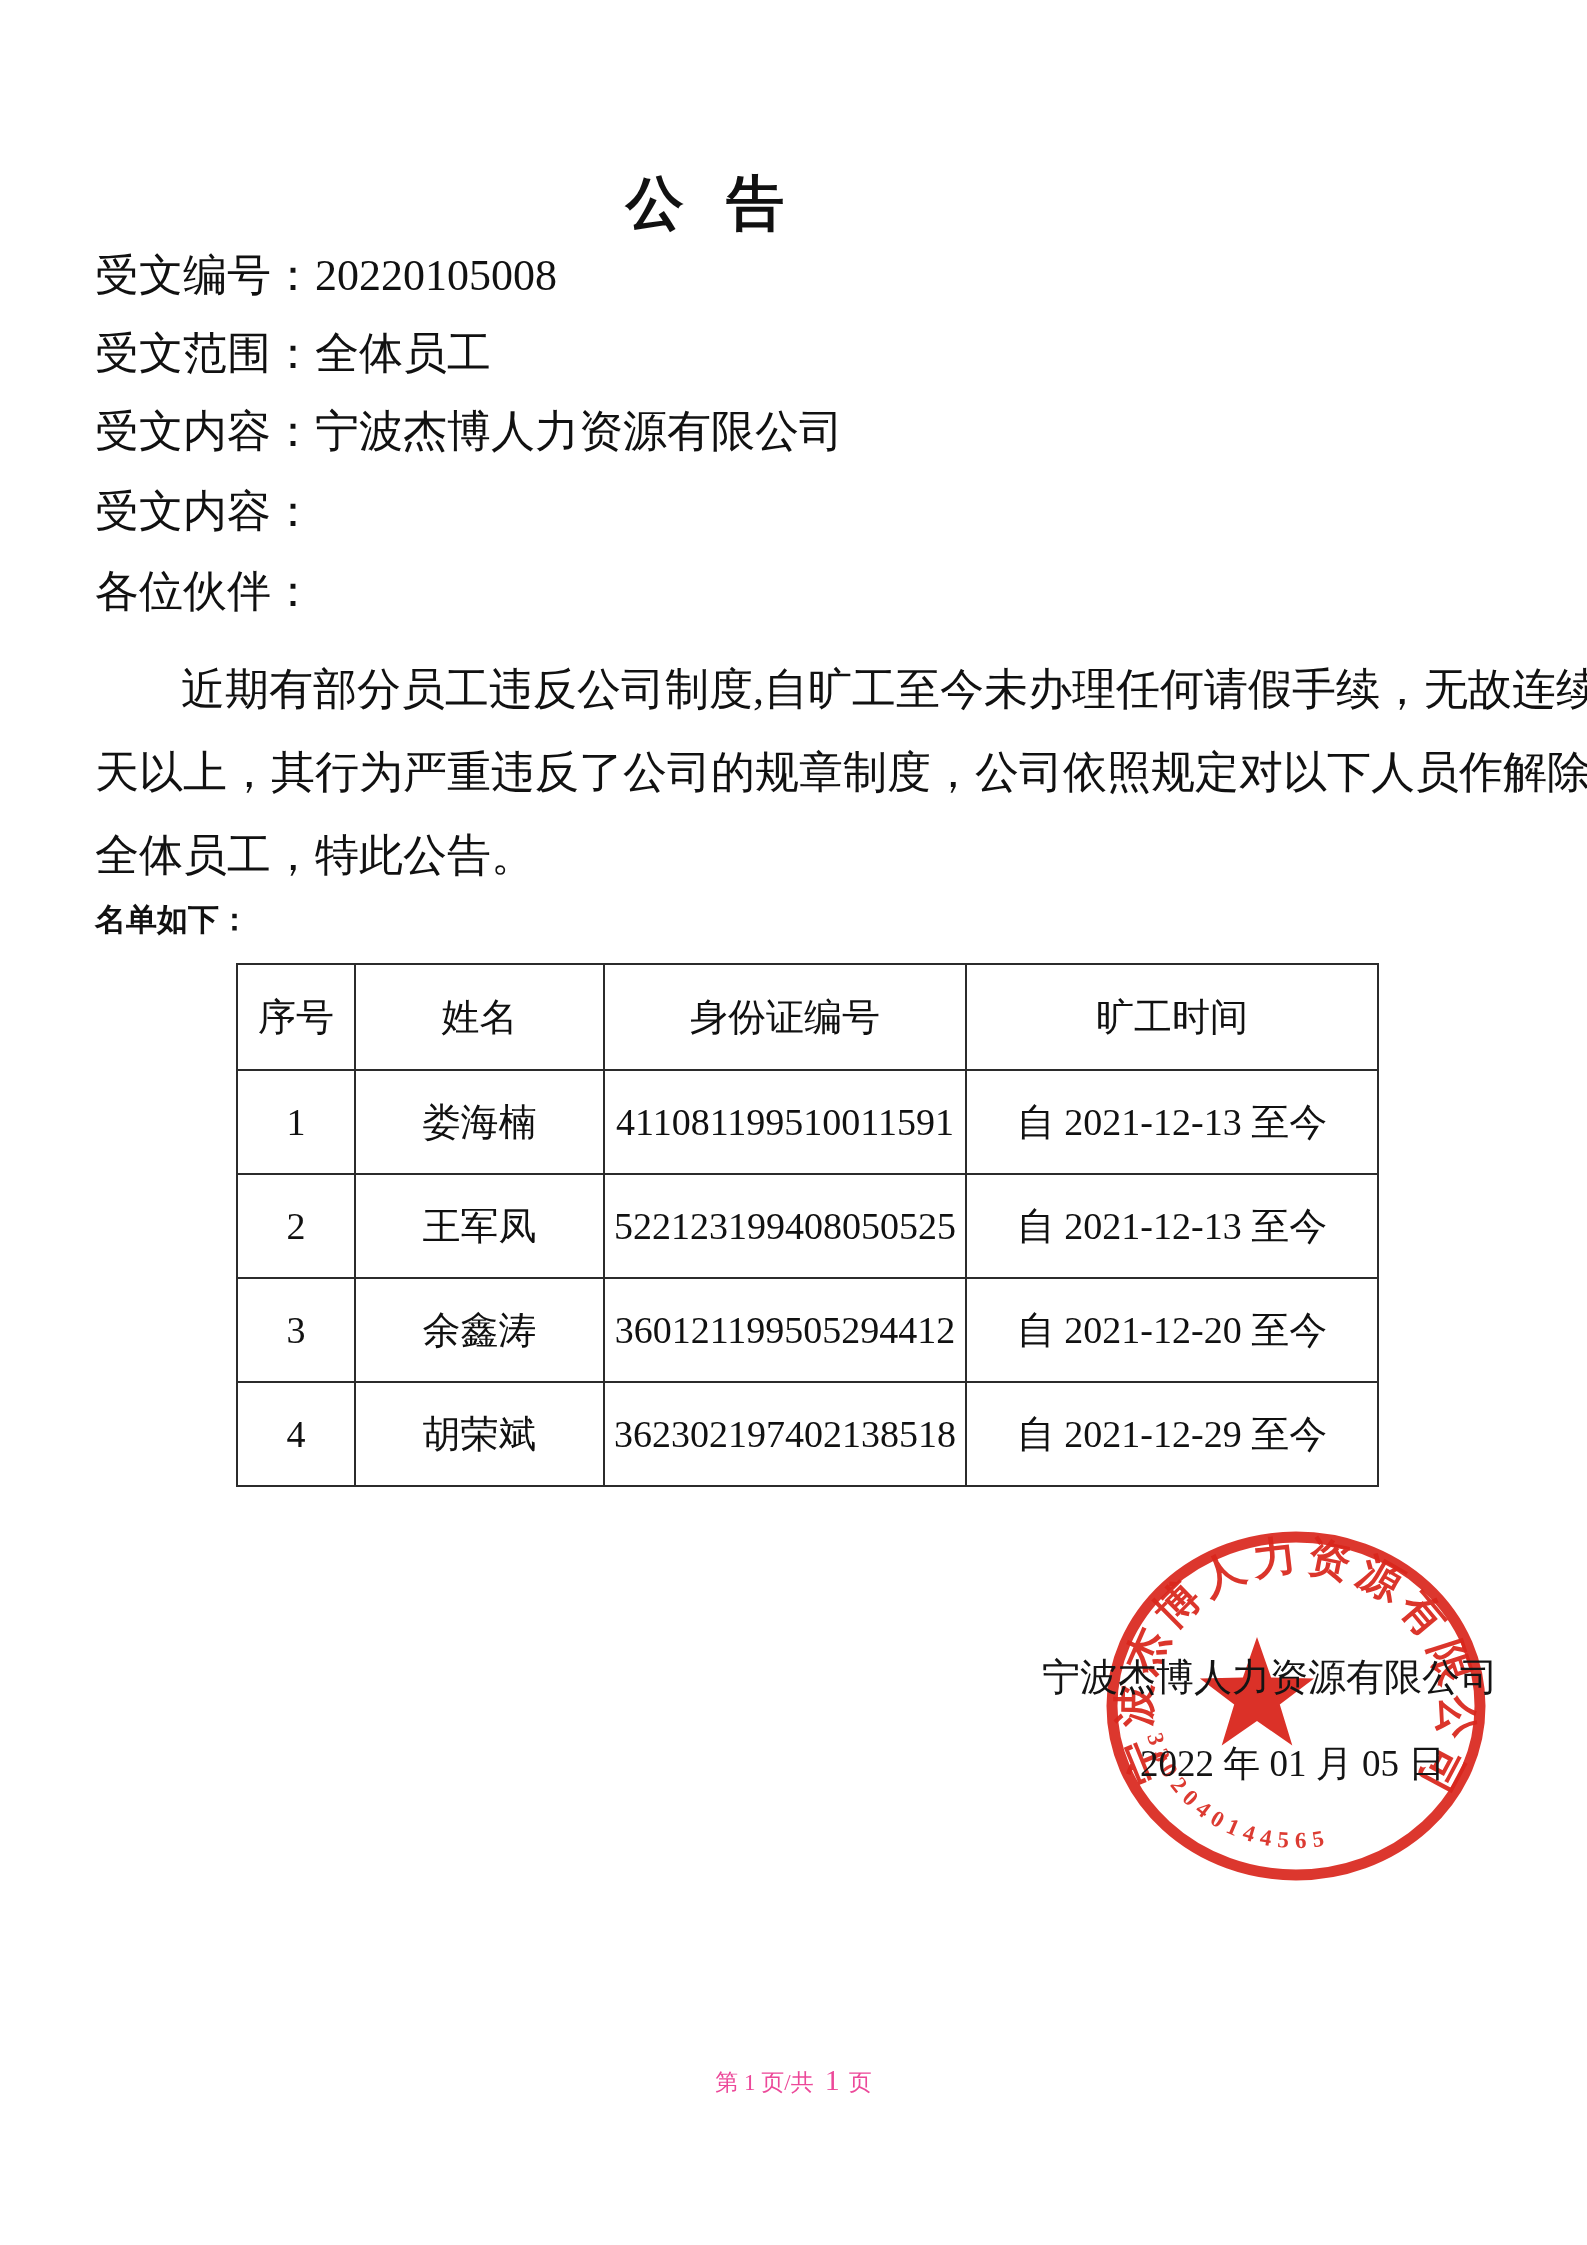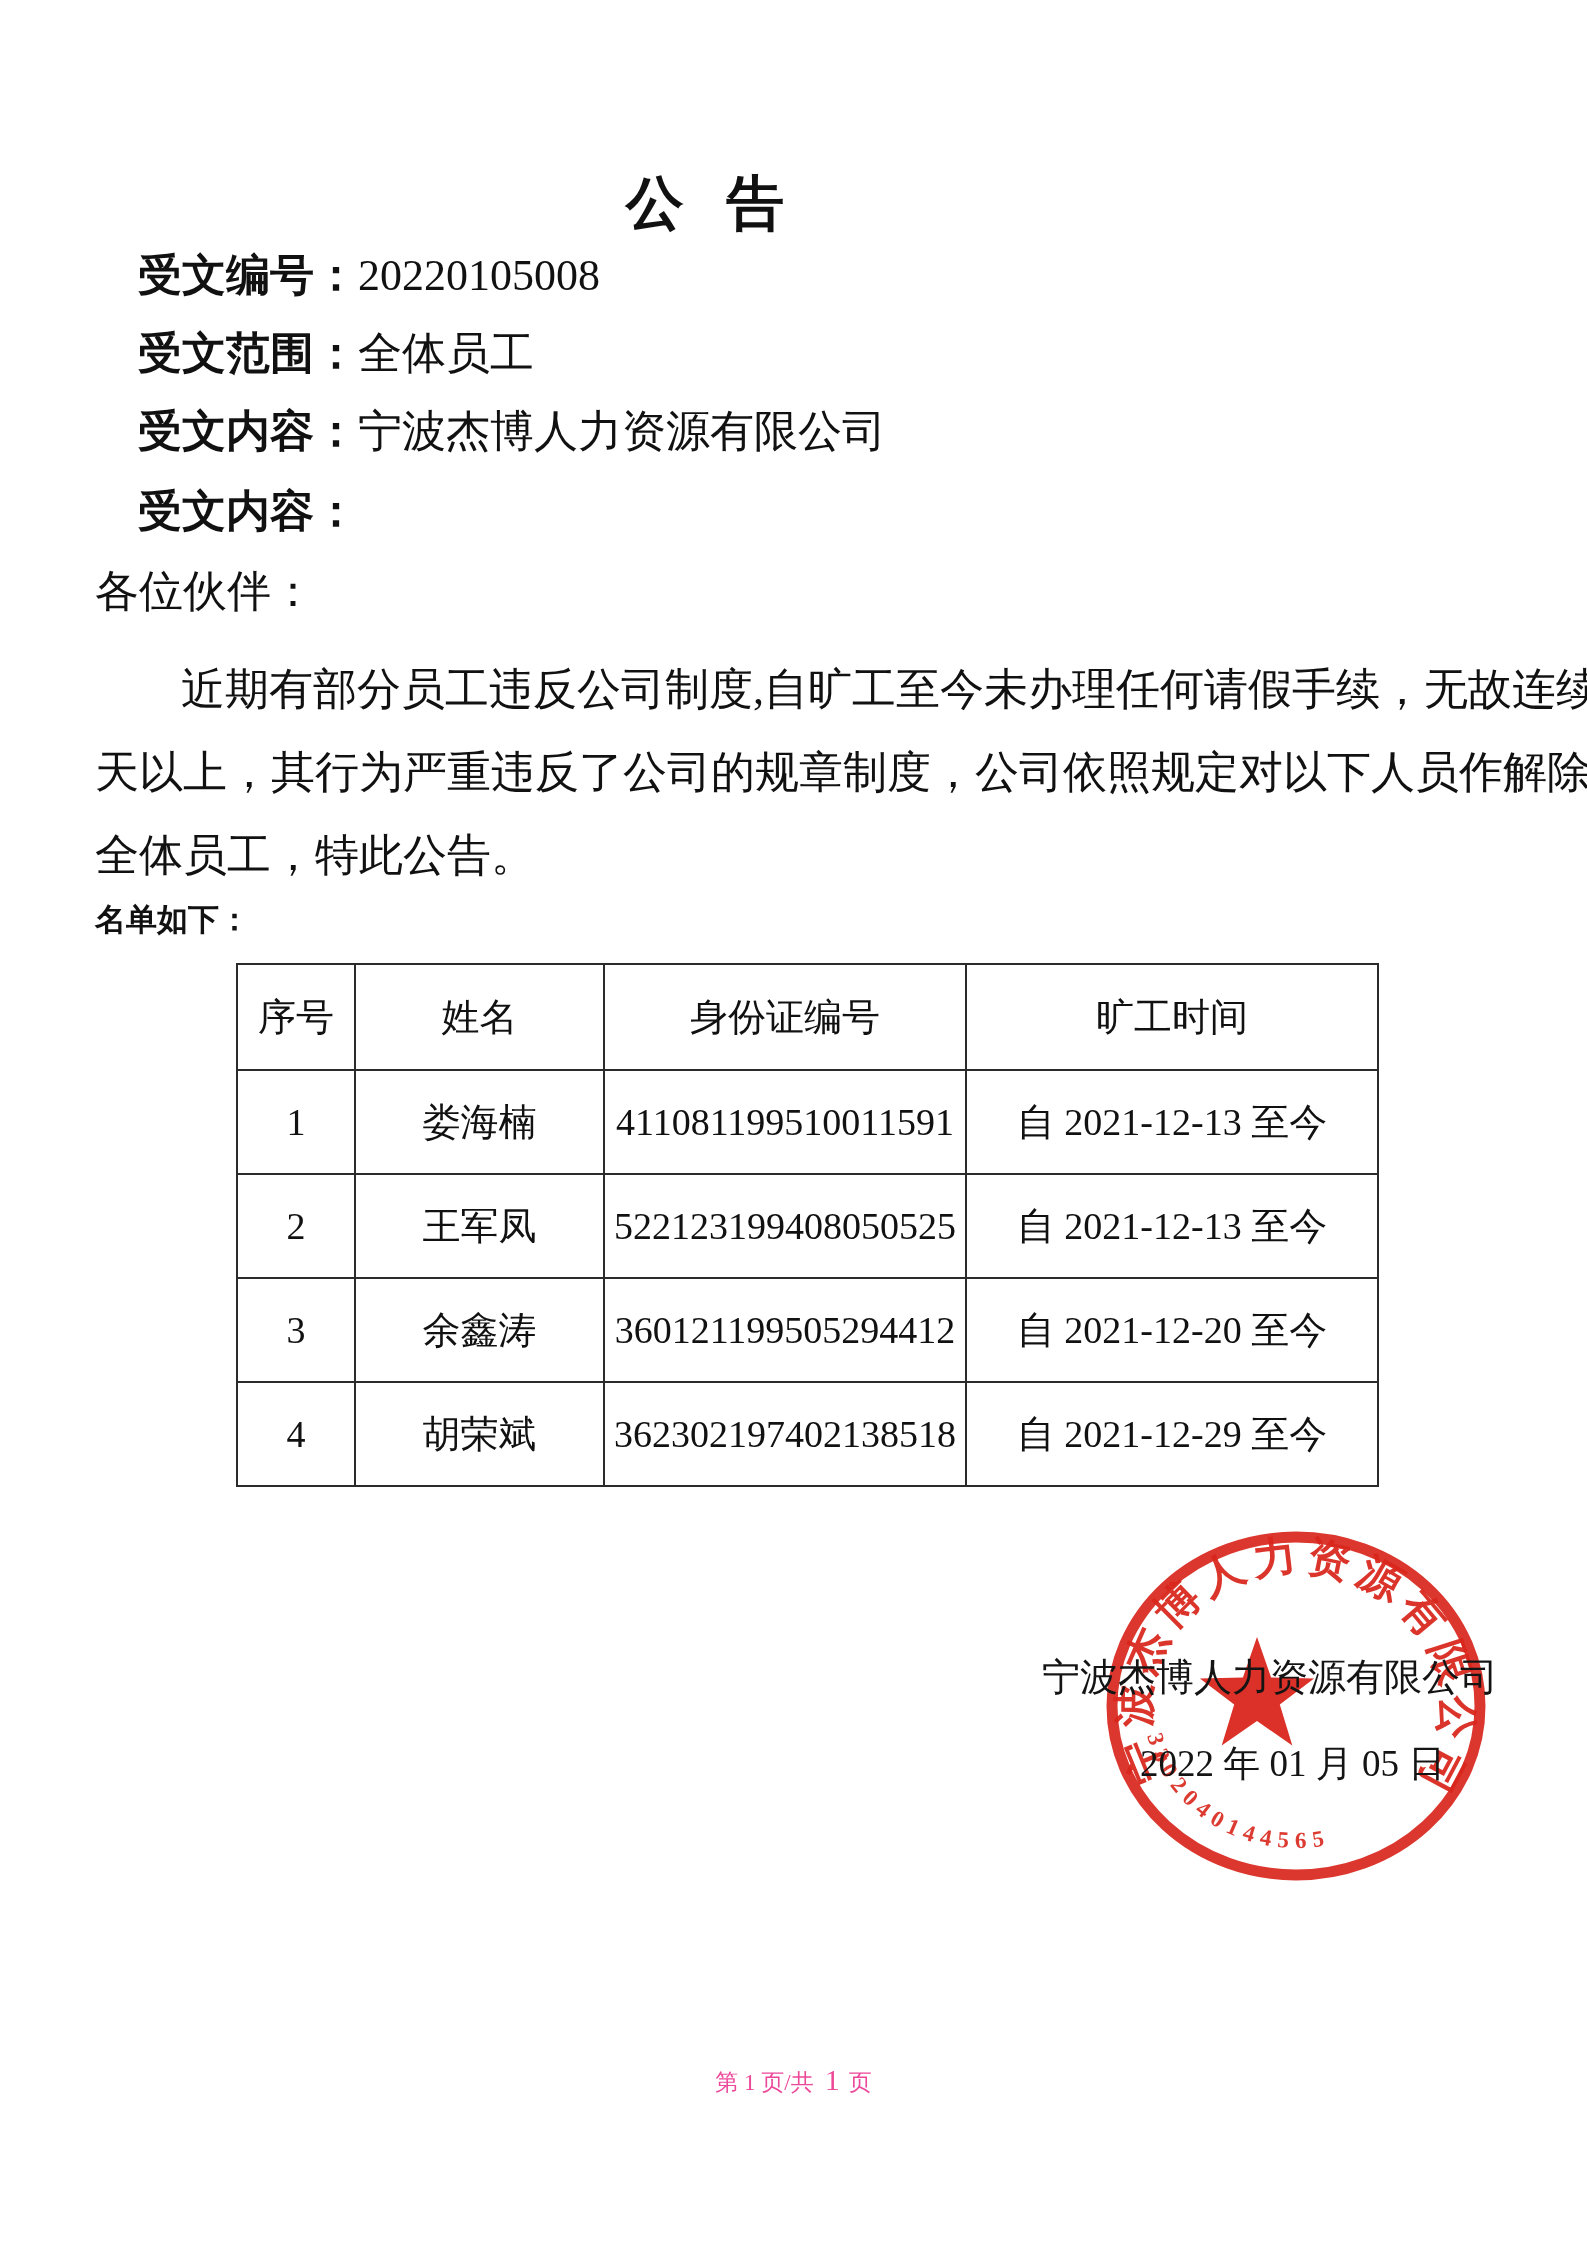--- a/index.html
+++ b/index.html
@@ -11,21 +11,21 @@
     font-family:"Liberation Serif","DejaVu Serif",serif;
     overflow:hidden;
   }
   .title{
     position:absolute;top:126px;left:0;width:1380px;
     text-align:center;font-size:58px;font-weight:bold;
     word-spacing:24px;letter-spacing:2px;padding-left:16px;
   }
   .meta-line{position:absolute;left:95px;font-size:44px;white-space:nowrap;}
   .m1{top:246px}.m2{top:324px}.m3{top:402px}.m4{top:482px}
-  .meta-label{font-weight:bold;margin-left:43px;}
+  .meta-label{font-weight:normal;}
   .salutation{position:absolute;left:95px;top:562px;font-size:44px;}
   .body-line{position:absolute;font-size:44px;white-space:nowrap;left:95px;}
   .bl1{top:660px;left:181px;}
   .bl2{top:743px;}
   .bl3{top:826px;}
   .list-label{position:absolute;left:95px;top:899px;font-size:31px;font-weight:bold;}
   .table-wrap{position:absolute;left:236px;top:963px;}
   table{border-collapse:collapse;table-layout:fixed;}
   th,td{
     border:2px solid #2b2b2b;

